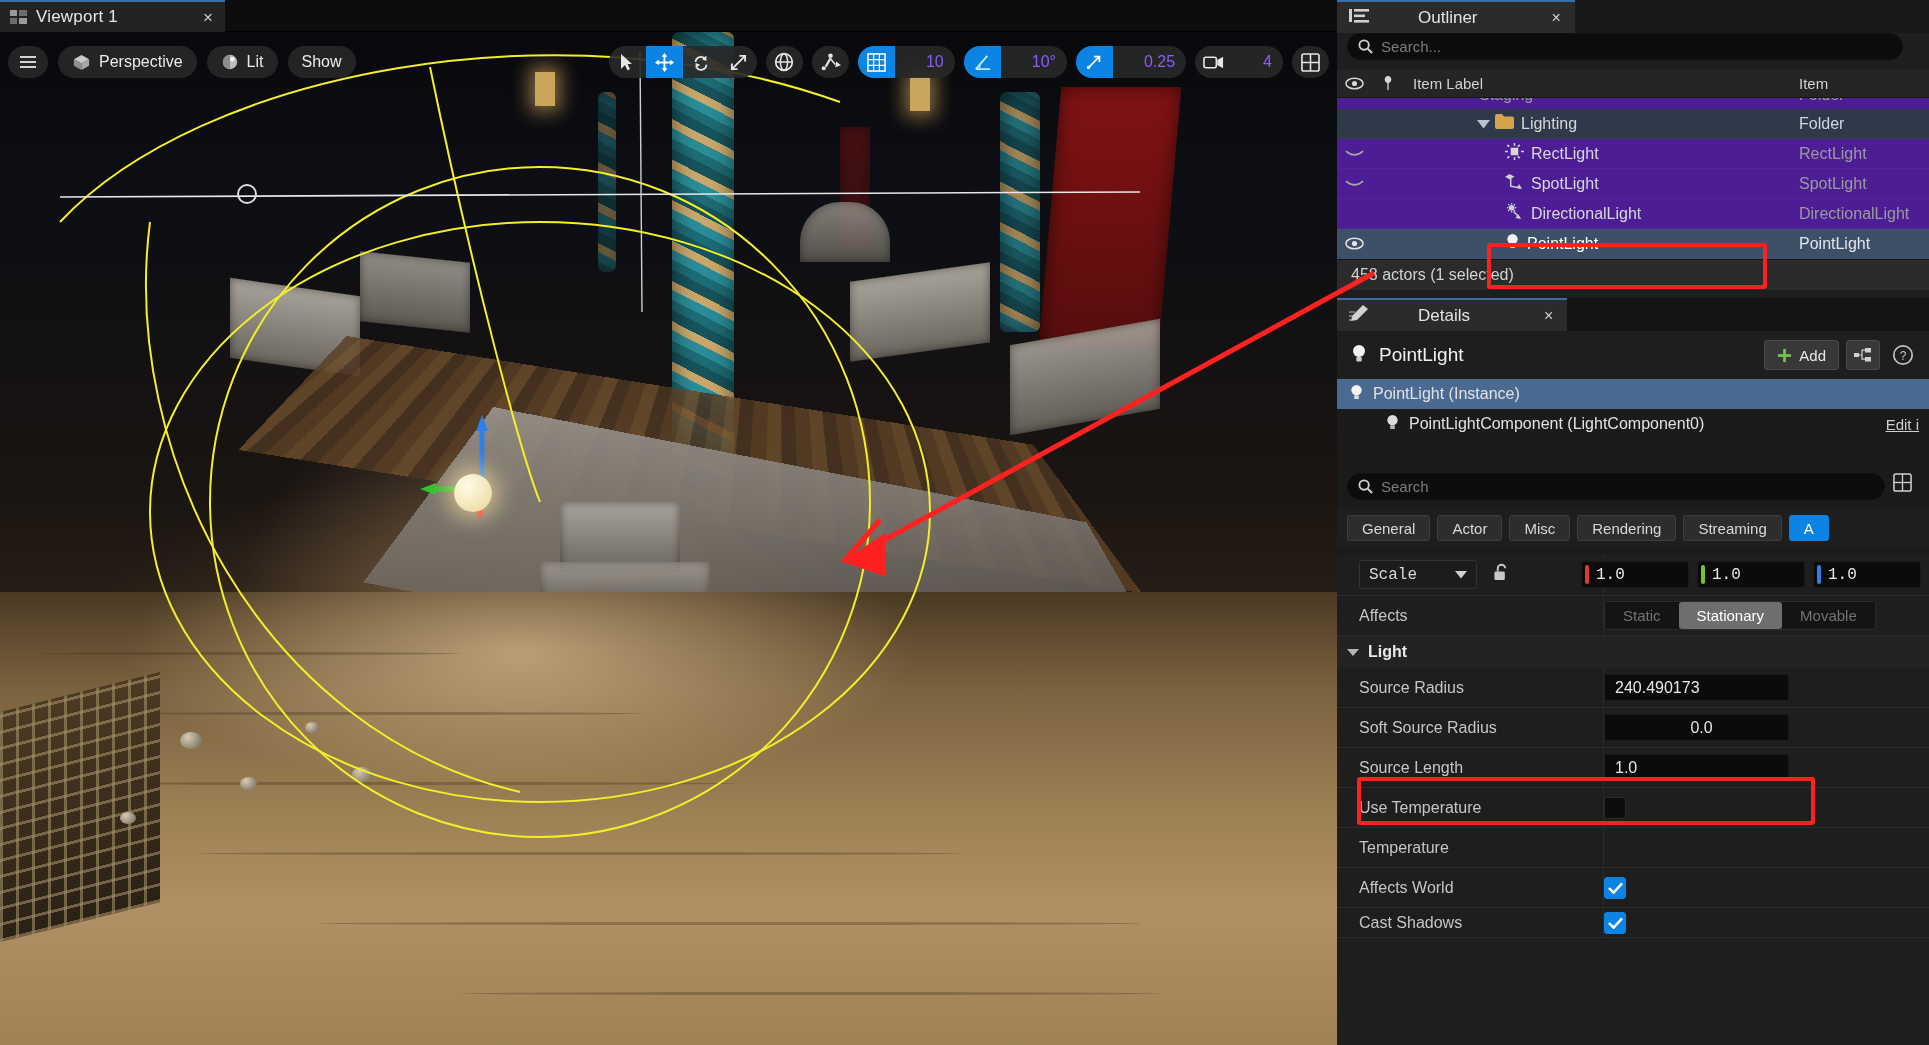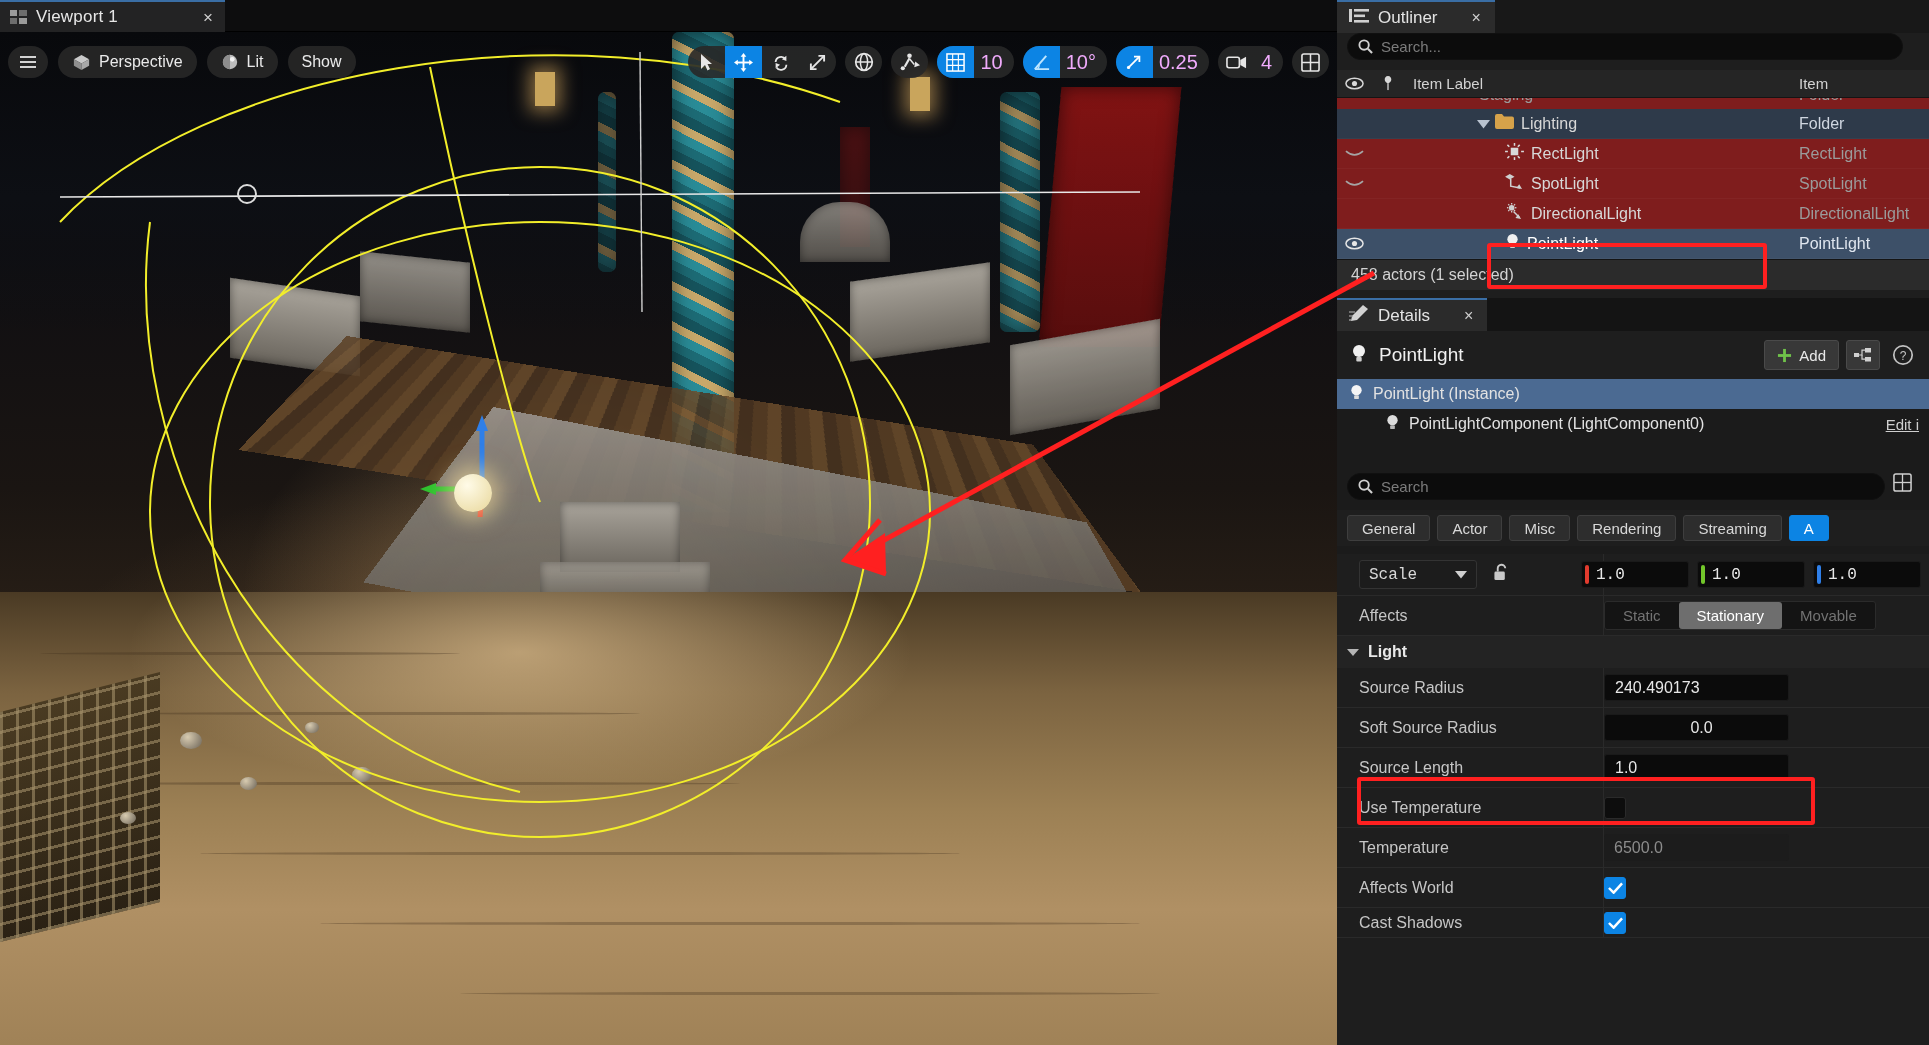--- a/index.html
+++ b/index.html
@@ -108,21 +108,21 @@
     background: radial-gradient(circle at 35% 30%, #fffbe8, #e8d79a);
     box-shadow:0 0 20px 8px rgba(255,230,160,.55);
   }
 
   
   #right { position:absolute; left:1337px; top:0; width:592px; height:1045px; background:#1e1e1e; }
 
   .panel-tabbar { position:relative; height:33px; background:#181818; }
   .panel-tab {
     position:absolute; left:0; top:0; height:33px; display:flex; align-items:center;
-    background:#2b2b2b; padding:0 14px 0 12px; border-top:2px solid #3a6ea5;
+    background:#2b2b2b; padding:0 14px 0 12px; border-top:2px solid #3a6ea5;gap:40px;
   }
   .panel-tab .ptitle { color:#e3e3e3; font-size:17px; margin-left:9px; }
   .panel-tab .pclose { color:#cfcfcf; font-size:16px; margin-left:34px; cursor:pointer; }
 
   .search-row { height:37px; background:#1e1e1e; display:flex; align-items:flex-start; padding:0 10px; }
   .search-box {
     flex:1; height:27px; background:#0c0c0c; border:1px solid #101010; border-radius:14px;
     display:flex; align-items:center; padding:0 10px;
   }
   .search-box .ph { color:#7c7c7c; font-size:15px; margin-left:8px; }
@@ -219,21 +219,21 @@
   .vp-toolbar-left { position:absolute; left:8px; top:46px; display:flex; align-items:center; gap:10px; z-index:5; }
   .pill {
     height:32px; border-radius:16px; background:rgba(40,40,40,.88);
     display:flex; align-items:center; padding:0 14px; color:#eaeaea; font-size:16px; cursor:pointer;
   }
   .pill-ico { width:40px; justify-content:center; padding:0; }
   .vp-toolbar-right { position:absolute; right:8px; top:46px; display:flex; align-items:center; gap:9px; z-index:5; }
   .grp { height:32px; border-radius:16px; background:rgba(40,40,40,.9); display:flex; align-items:center; overflow:hidden; }
   .gitem { width:37px; height:32px; display:flex; align-items:center; justify-content:center; cursor:pointer; }
   .gitem.on { background:#0c84e4; }
-  .gnum { padding:0 11px 0 6px; color:#f0abfc; font-size:20px; display:flex; align-items:center; height:32px; }
+  .gnum { padding:0 11px 0 6px; color:#8b5cf6; font-size:16px; display:flex; align-items:center; height:32px;margin-left:25px; }
 </style>
 </head>
 <body>
 
 <div id="app">
 
   <div id="viewport-panel">
 
     <div class="vp-tabbar">
       <div class="vp-tab">
@@ -502,21 +502,21 @@
       <span class="c-pin">
         <svg width="12" height="15" viewBox="0 0 12 16">
             <path d="M6 0 C8.5 0 9.5 2 9.5 4 C9.5 6 7.5 7 6.6 8 L5.4 8 C4.5 7 2.5 6 2.5 4 C2.5 2 3.5 0 6 0 Z" fill="#d7d7d7"></path>
             <rect x="5.3" y="8" width="1.4" height="7" fill="#d7d7d7"></rect>
           </svg>
       </span>
       <span class="c-label">Item Label</span>
       <span class="c-type">Item</span>
     </div>
 
-    <div style="background:#7f1d1d; position:relative;">
+    <div style="background:#4c1d95; position:relative;">
 
       <div style="height:11px;overflow:hidden;">
         <div class="ol-row" style="margin-top:-18px;color:#9a9a9a;">
           <span class="eyecell"></span>
             <span class="eyecell"></span>
           <span class="labelcell" style="padding-left:74px;">Staging</span>
           <span class="typecell">Folder</span>
         </div>
       </div>
 
@@ -832,25 +832,20 @@
       <div class="vsplit"></div>
       <span class="pname">Use Temperature</span>
       <span class="pval">
           <span class="checkbox"></span>
         </span>
     </div>
 
     <div class="prop-row">
       <div class="vsplit"></div>
       <span class="pname">Temperature</span>
-      <span class="pval">
-          <span class="disabled-field">
-        <span>6500.0</span>
-          </span>
-        </span>
     </div>
 
     <div class="prop-row">
       <div class="vsplit"></div>
       <span class="pname">Affects World</span>
       <span class="pval">
           <span class="checkbox on">
         <svg width="15" height="12" viewBox="0 0 16 12">
               <polyline points="1,6 6,11 15,1" fill="none" stroke="#fff" stroke-width="2.6"></polyline>
             </svg>

